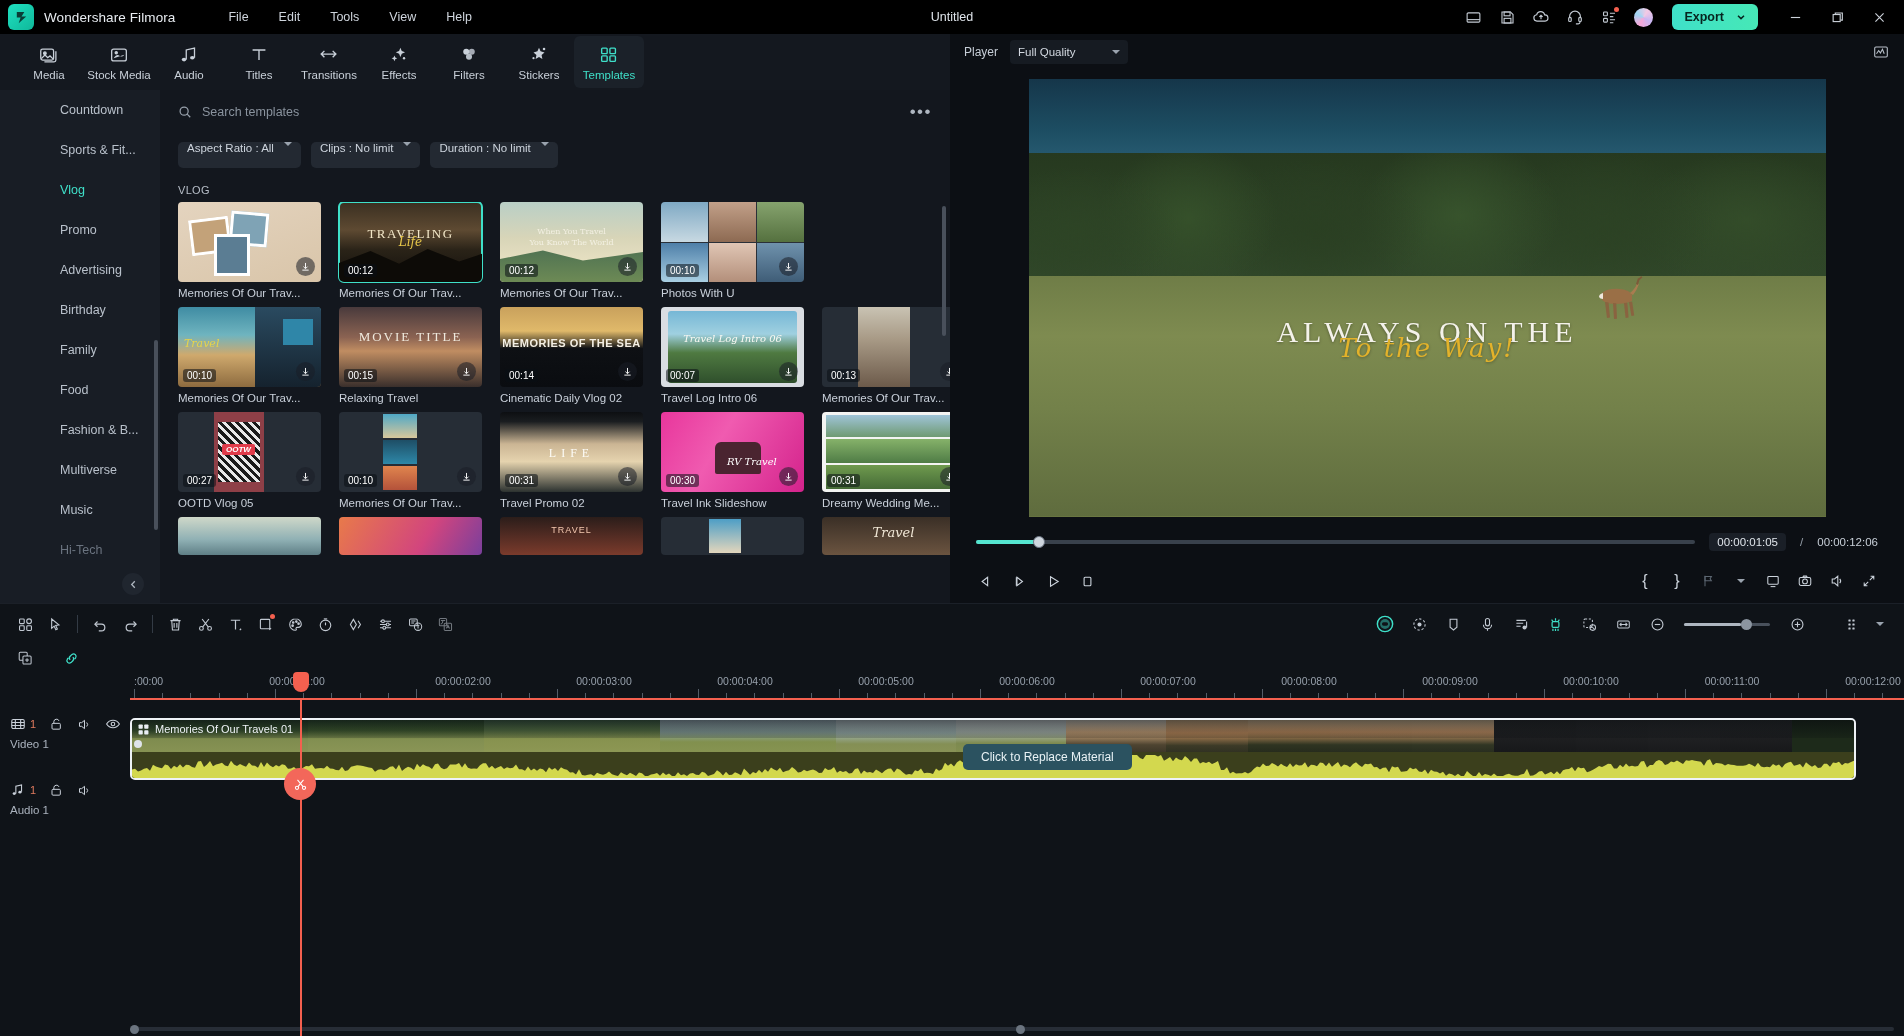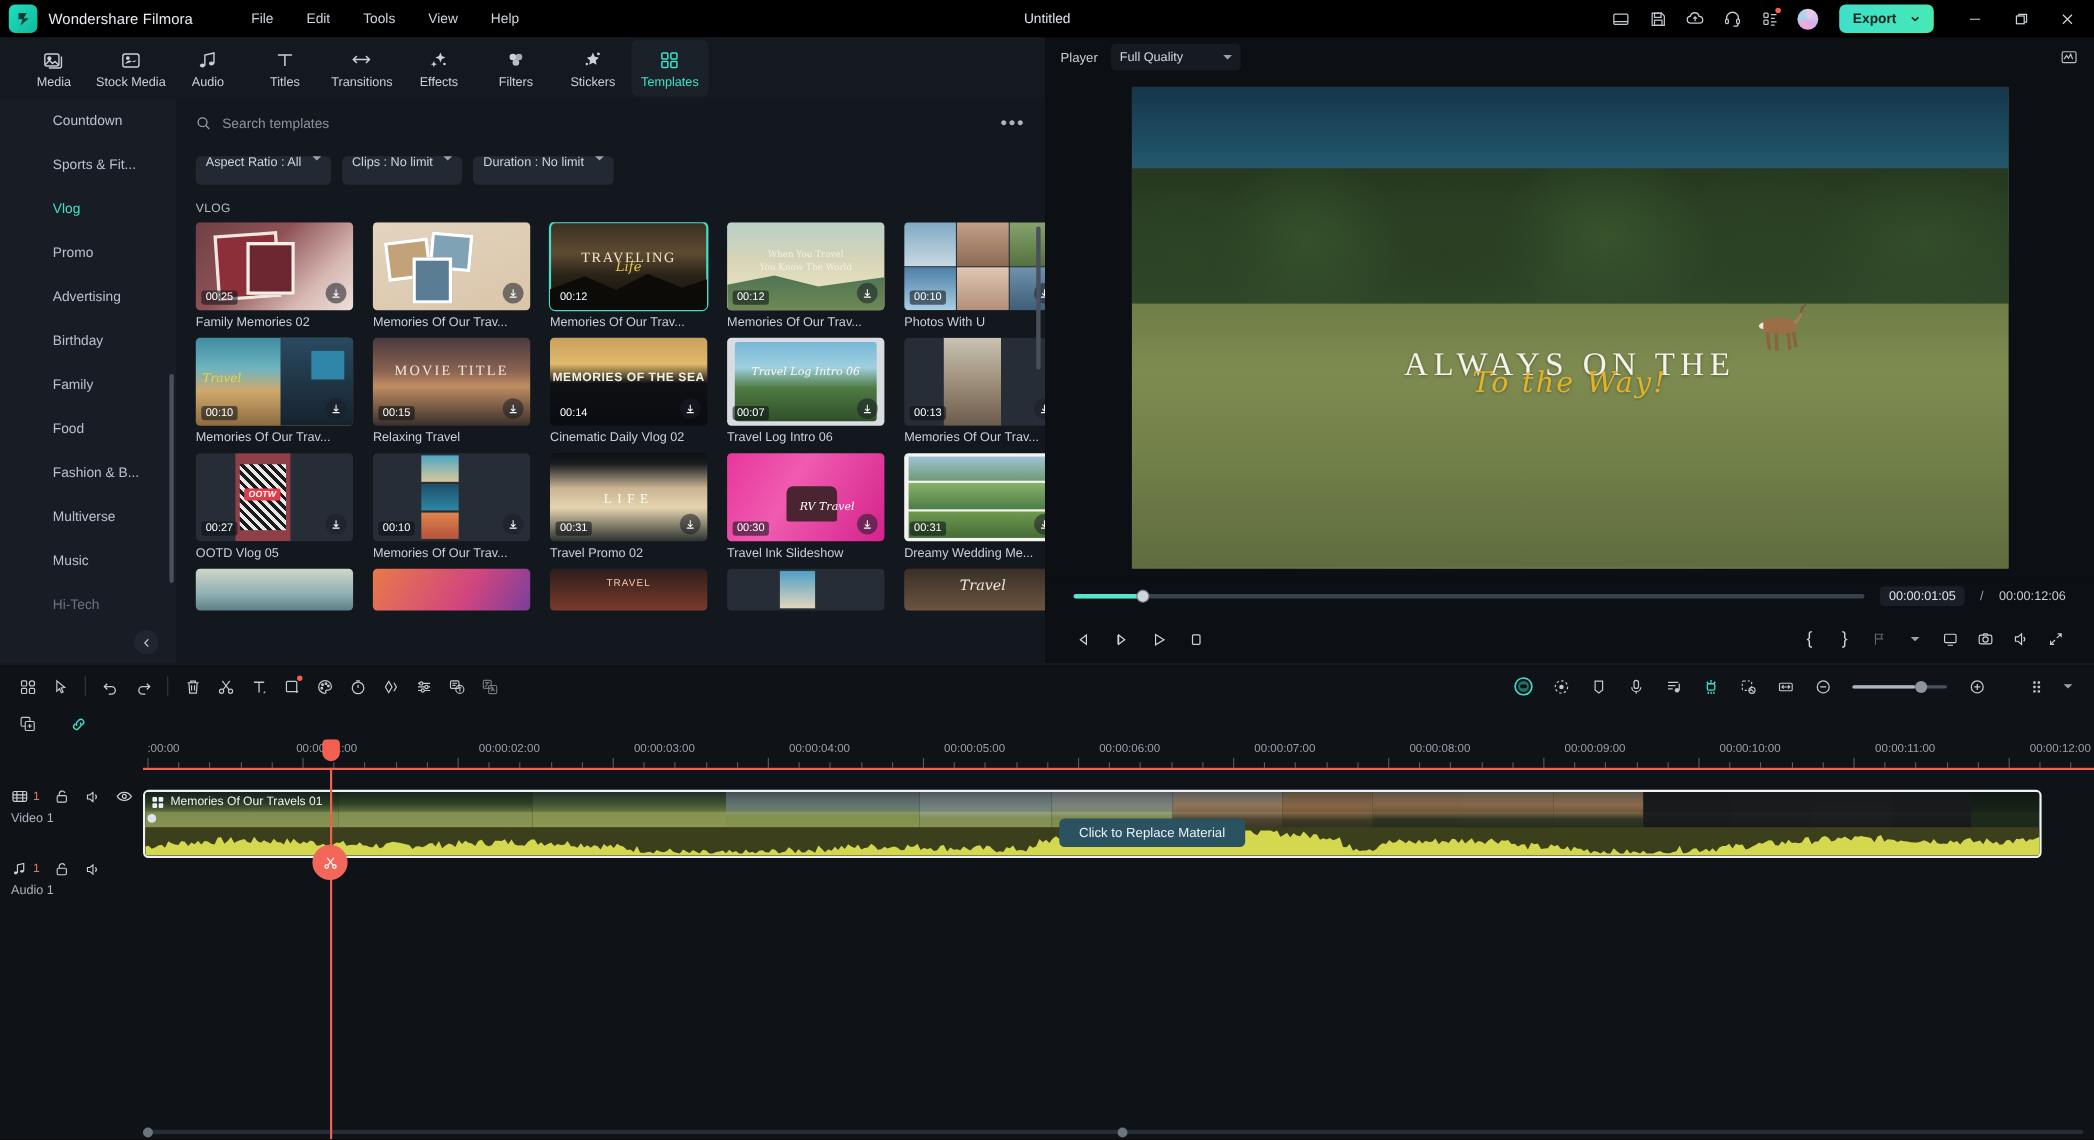--- a/index.html
+++ b/index.html
@@ -46,21 +46,21 @@
   .ribbon { height: 56px; background:#14181f; display:flex; align-items:center; padding-left:14px; gap:0px; flex:0 0 56px; }
   .rb {
     width: 70px; height: 52px; display:flex; flex-direction:column; align-items:center; justify-content:center;
     gap:3px; border-radius:6px; cursor:pointer; color:#c9d0d9;
   }
   .rb .rl { font-size: 11.5px; }
   .rb.active { color: #3fe0c9; background:#1b2129; }
 
   .libbody { flex:1; display:flex; min-height:0; }
   .catnav { width: 160px; background:#181d25; position:relative; overflow:hidden; }
-  .catnav .cat { height: 40px; display:flex; align-items:center; padding-left: 48px; font-size:12.5px; color:#b9c1cb; cursor:pointer; }
+  .catnav .cat { height: 40px; display:flex; align-items:center; padding-left: 60px; font-size:12.5px; color:#b9c1cb; cursor:pointer; }
   .catnav .cat.active { color:#3fe0c9; }
   .catnav .cat.dim { color:#6a737f; }
   .catscroll { position:absolute; right:2px; top:250px; width:4px; height:190px; background:#49505b; border-radius:3px; }
 
   .templates { flex:1; background:#13171e; display:flex; flex-direction:column; min-width:0; position:relative; }
   .searchrow { height: 44px; display:flex; align-items:center; padding: 0 18px; flex:0 0 44px; }
   .searchrow .sicon { color:#98a1ac; display:flex; }
   .searchrow input {
     flex:1; background:transparent; border:none; outline:none; color:#dfe4ea;
     font-size:12.5px; margin-left:10px; font-family:"Liberation Sans", sans-serif;
@@ -415,33 +415,20 @@
               <span>Duration : No limit</span>
               <span class="chev"></span>
             </div>
           </div>
 
           <div class="secthead">VLOG</div>
 
           <div class="grid">
 
             <div class="gridrow">
-              <div class="card">
-                <div class="thumb" style="background:linear-gradient(135deg,#6f4044,#8e5256 40%,#d8b9b4 75%,#efe0da);">
-                  <div style="position:absolute;left:18px;top:10px;width:58px;height:60px;background:#8d2f39;border:3px solid #f0e6df;transform:rotate(-4deg);"></div>
-                  <div style="position:absolute;left:46px;top:18px;width:44px;height:48px;background:#6b2630;border:3px solid #f6efe9;"></div>
-                  <div class="dur">00:25</div>
-                  <div class="dl">
-                    <svg width="11" height="11" viewBox="0 0 14 14" fill="none" stroke="#fff" stroke-width="1.2">
-                      <path d="M7 2.5v7M4.4 7.2L7 9.8l2.6-2.6M3 11.6h8"></path>
-                      </svg>
-                    </div>
-                </div>
-                <div class="cname">Family Memories 02</div>
-              </div>
               <div class="card">
                 <div class="thumb" style="background:linear-gradient(160deg,#e4d4bf,#d9c5a9);">
                   <div style="position:absolute;left:12px;top:16px;width:40px;height:36px;background:#c3a279;border:3px solid #fff;transform:rotate(-7deg);"></div>
                   <div style="position:absolute;left:52px;top:10px;width:38px;height:34px;background:#7fa3b5;border:3px solid #fff;transform:rotate(5deg);"></div>
                   <div style="position:absolute;left:36px;top:32px;width:36px;height:42px;background:#5b7d93;border:3px solid #fff;"></div>
                   <div class="dl">
                     <svg width="11" height="11" viewBox="0 0 14 14" fill="none" stroke="#fff" stroke-width="1.2">
                       <path d="M7 2.5v7M4.4 7.2L7 9.8l2.6-2.6M3 11.6h8"></path>
                       </svg>
                     </div>

